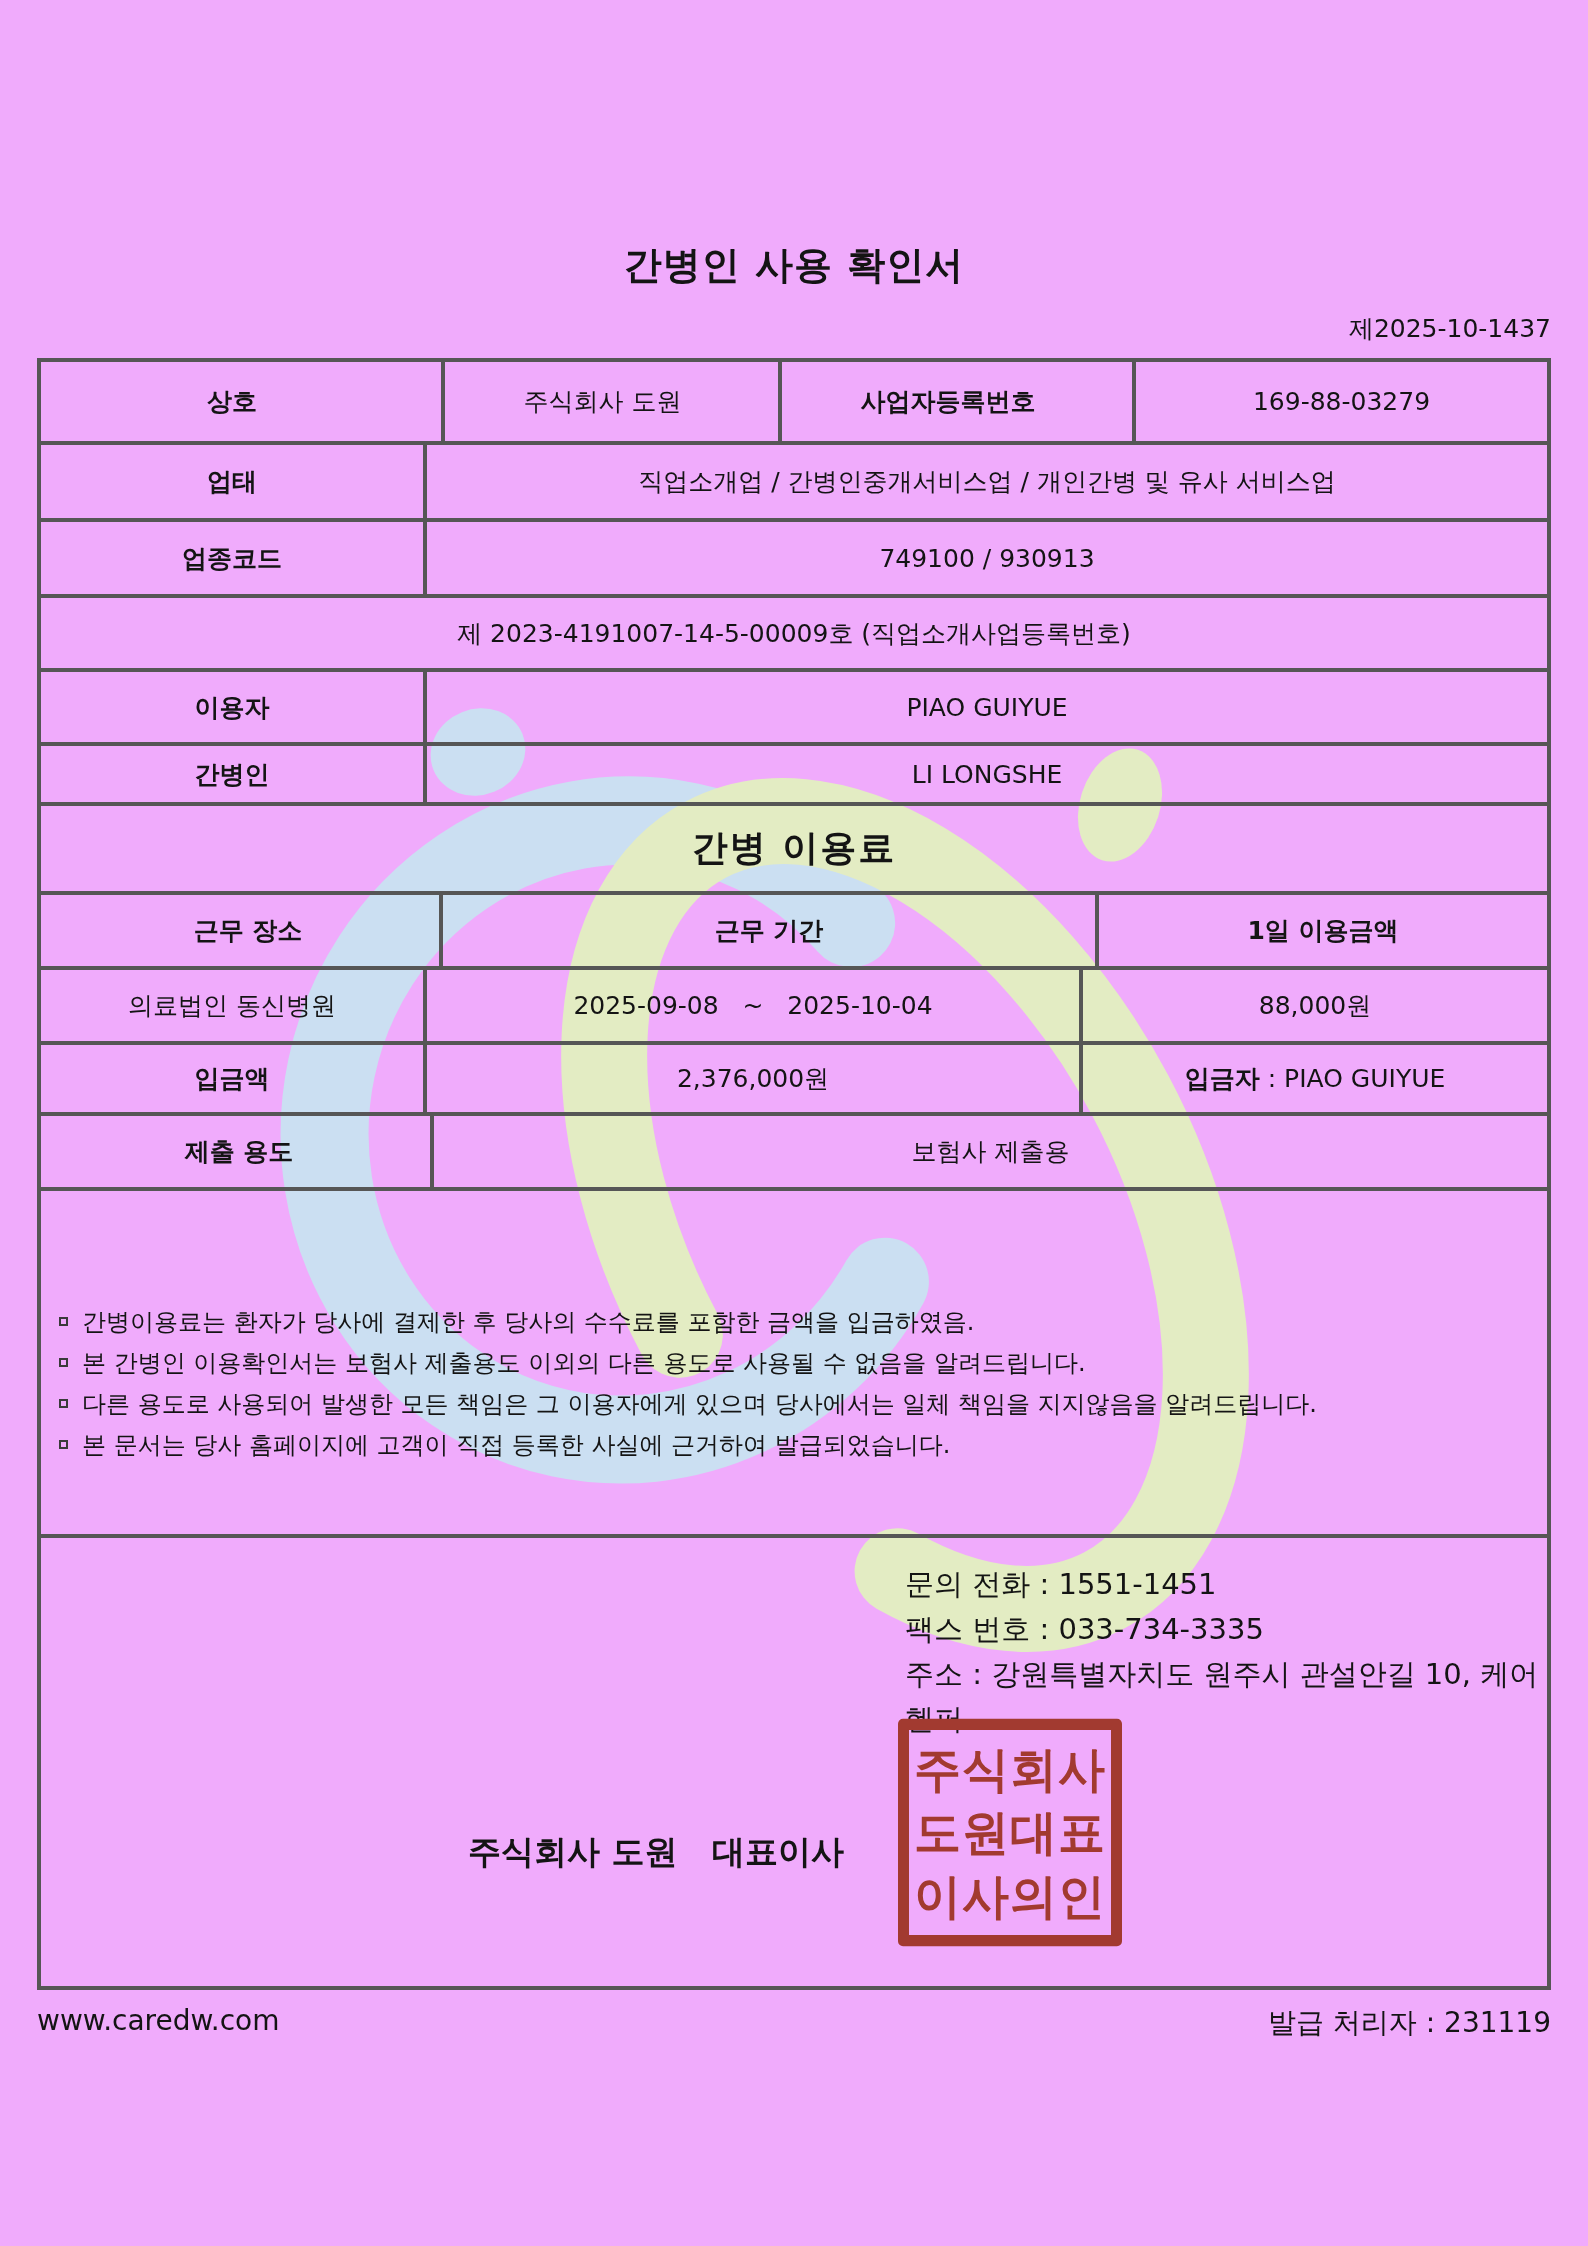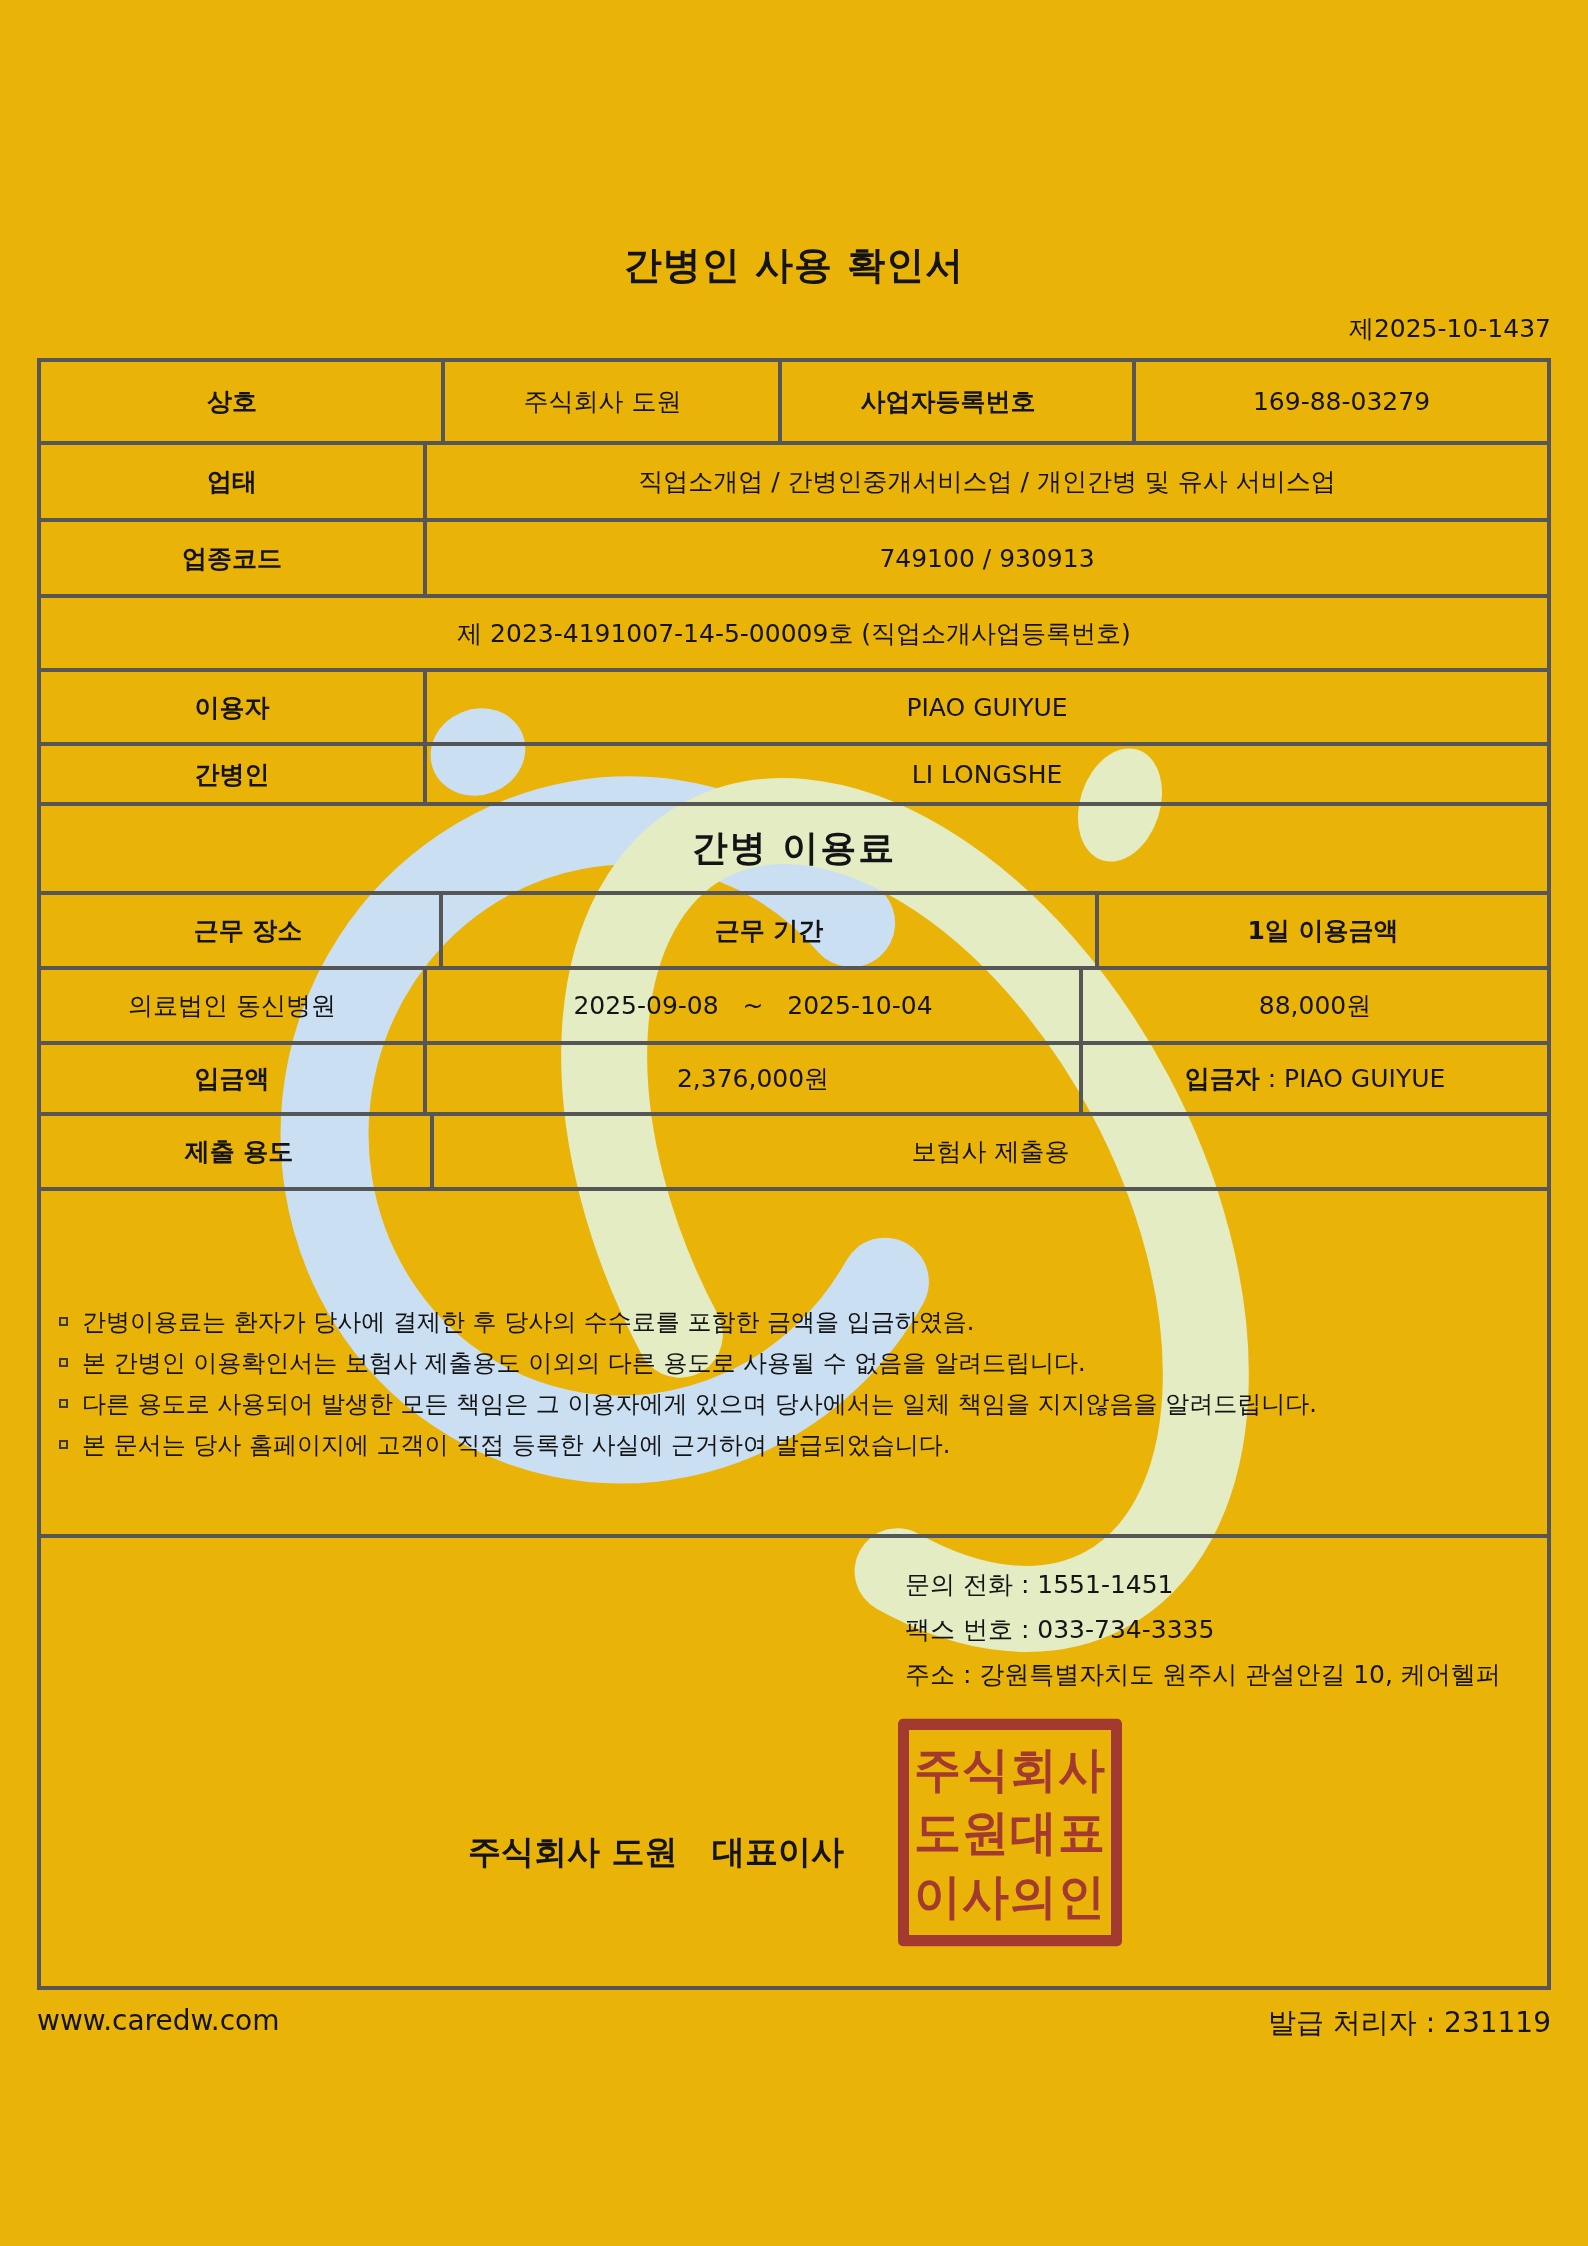--- a/index.html
+++ b/index.html
@@ -5,21 +5,21 @@
   :root{
     --line:#565656;
     --ink:#141414;
   }
   *{margin:0;padding:0;box-sizing:border-box;}
   html,body{background:#ffffff;}
   .page{
     position:relative;
     width:1588px;
     height:2246px;
-    background:#eab308;
+    background:#f0abfc;
     font-family:"DejaVu Sans","Liberation Sans",sans-serif;
     color:var(--ink);
     overflow:hidden;
   }
   .watermark{
     position:absolute;
     left:0;top:0;
     width:1588px;height:2246px;
     z-index:0;
   }
@@ -90,21 +90,21 @@
     background:transparent;
   }
   .bottom-row{
     display:block;
     position:relative;
     height:452px;
   }
   .contact{
     position:absolute;
     left:864px;top:24px;
-    font-size:25px;
+    font-size:29px;
     line-height:45px;
     text-align:left;
   }
   .signature{
     position:absolute;
     left:200px;top:292px;
     width:830px;
     text-align:center;
     font-size:33px;
     font-weight:700;

